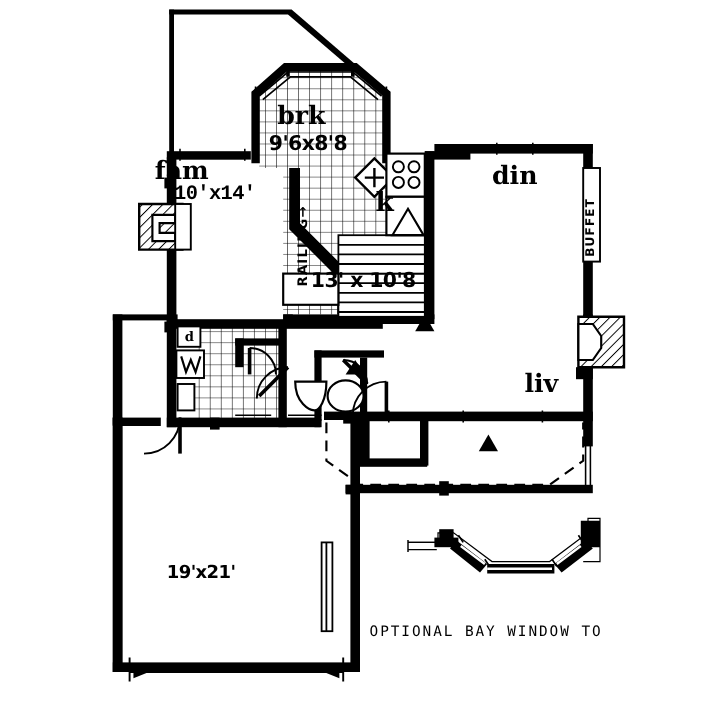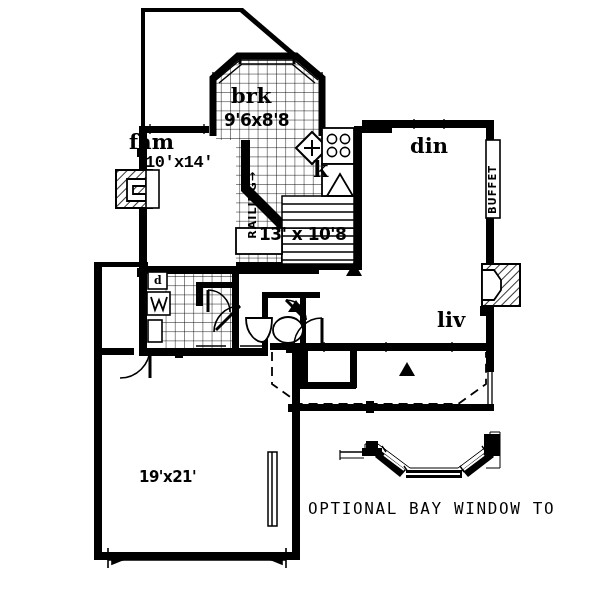--- a/index.html
+++ b/index.html
@@ -53,24 +53,25 @@
   }
   .vert-txt {
     font-family: "DejaVu Sans", sans-serif;
     font-weight: 700;
     font-size: 11px;
     letter-spacing: 1px;
     transform-origin: left top;
   }
   .caption {
     font-family: "DejaVu Sans Mono", monospace;
-    font-size: 16px;
+    font-size: 12px;
     letter-spacing: 1.6px;
     line-height: 1.55;
     font-weight: 400;
+    margin-top: 20px;
   }
   .kitchen-k {
     font-family: "DejaVu Serif", serif;
     font-weight: 700;
     font-size: 22px;
   }
 </style>
 </head>
 <body>
 

